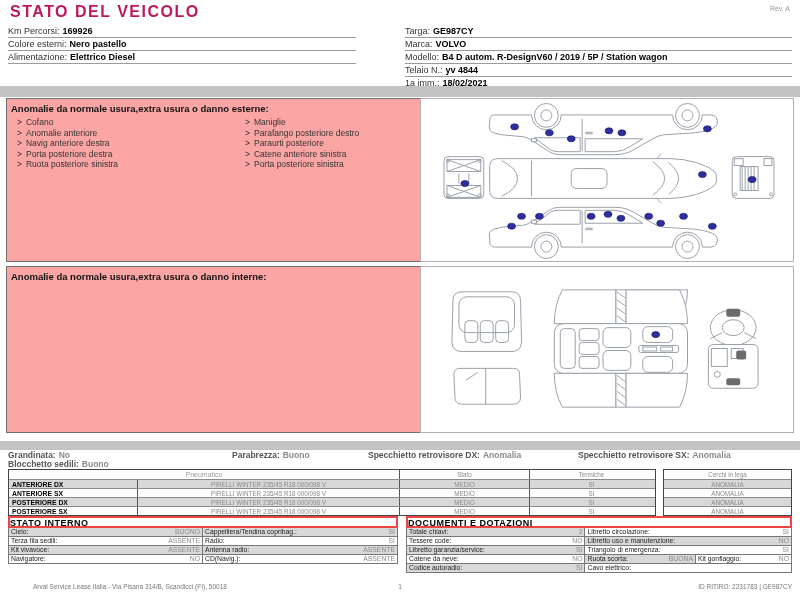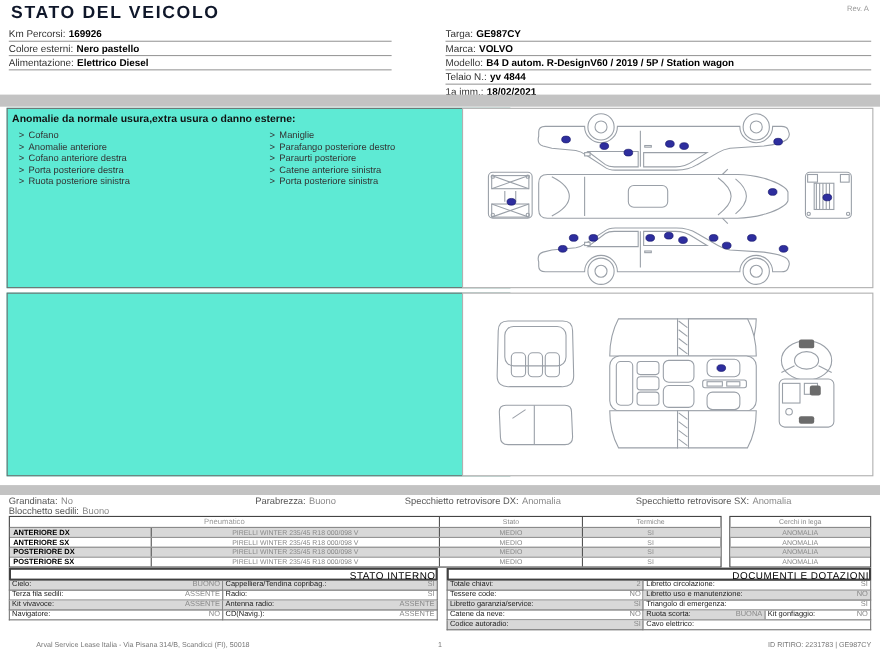--- a/index.html
+++ b/index.html
@@ -3,52 +3,52 @@
 <meta charset="utf-8">
 <style>
   html,body{margin:0;padding:0;}
   body{
     width:800px;height:600px;position:relative;overflow:hidden;
     background:#ffffff;font-family:"Liberation Sans", sans-serif;color:#222;
   }
 
   
   #title{position:absolute;left:10px;top:3px;font-size:16px;font-weight:bold;
-         color:#0f172a;letter-spacing:1.5px;}
+         color:#be185d;letter-spacing:1.5px;}
   #rev{position:absolute;right:10px;top:5px;font-size:7px;color:#999;}
 
   .info-col{position:absolute;top:25px;}
   #info-left{left:8px;width:348px;}
   #info-right{left:405px;width:387px;}
   .info-row{height:12px;line-height:12px;border-bottom:1px solid #9b9b9b;
             font-size:9px;color:#333;white-space:nowrap;overflow:hidden;}
   .info-row .lbl{margin-right:3px;}
   .info-row .val{font-weight:bold;color:#000;}
 
   
   .band{position:absolute;left:0;width:800px;background:#c3c3c3;}
   #band1{top:86px;height:11px;}
   #band2{top:441px;height:9px;}
 
   
-  .txtbox{position:absolute;left:6px;width:458px;border:1px solid #6e6e6e;background:#5eead4;box-sizing:border-box;}
+  .txtbox{position:absolute;left:6px;width:458px;border:1px solid #6e6e6e;background:#fca5a5;box-sizing:border-box;}
   #ext-txt{top:98px;height:164px;}
   #int-txt{top:266px;height:167px;}
   .box-title{font-size:9.5px;font-weight:bold;color:#111;margin:4px 0 3px 4px;}
   .anomaly-cols{display:flex;font-size:8.5px;color:#333;}
   .anomaly-col{width:50%;}
   .anomaly-item{line-height:10.5px;padding-left:10px;white-space:nowrap;}
   .anomaly-item .gt{margin-right:4px;}
 
   .diagbox{position:absolute;left:420px;width:374px;border:1px solid #b0b0b0;background:#fff;box-sizing:border-box;}
   #ext-diag{top:98px;height:164px;}
   #int-diag{top:266px;height:167px;}
 
   
-  #summary{position:absolute;top:450px;left:0;width:800px;height:24px;font-size:8.5px;color:#555;}
+  #summary{position:absolute;top:450px;left:0;width:800px;height:24px;font-size:8.5px;color:#555;font-weight:bold;}
   .sum-item{position:absolute;white-space:nowrap;}
   .sum-item .val{color:#8a8a8a;margin-left:3px;}
   .sum-pos0{left:8px;top:0;}
   .sum-pos1{left:232px;top:0;}
   .sum-pos2{left:368px;top:0;}
   .sum-pos3{left:578px;top:0;}
   .sum-row2{left:8px;top:9px;}
 
   
   #tires{position:absolute;left:8px;top:469px;width:648px;border:1px solid #444;box-sizing:border-box;}
@@ -62,22 +62,22 @@
   .c-stato{width:130px;font-size:6.3px;color:#8a8a8a;text-align:center;border-left:1px solid #555;}
   .c-term{width:124px;font-size:6.3px;color:#8a8a8a;text-align:center;border-left:1px solid #555;}
   .c-headspan{width:390px;text-align:center;}
   .c-cerchi{width:100%;font-size:6.3px;color:#8a8a8a;text-align:center;}
   .shaded{background:#d8d8d8;}
 
   
   .btable{position:absolute;top:516px;box-sizing:border-box;}
   #stato-tbl{left:8px;width:390px;}
   #doc-tbl{left:406px;width:386px;border-radius:14px;}
-  .tbl-header{height:12px;line-height:11px;border:2px solid #404040;box-sizing:border-box;
-              font-weight:normal;font-size:9px;text-align:right;color:#000;background:#fff;letter-spacing:0.5px;}
+  .tbl-header{height:12px;line-height:11px;border:2px solid #ef4444;box-sizing:border-box;
+              font-weight:bold;font-size:9px;text-align:left;color:#000;background:#fff;letter-spacing:0.5px;}
   .kv-row{display:flex;height:9px;}
   .kv-cell{display:flex;border:1px solid #777;border-top:none;box-sizing:border-box;
            font-size:6.8px;line-height:8px;overflow:hidden;white-space:nowrap;}
   .kv-cell .k{flex:1;padding-left:2px;color:#222;}
   .kv-cell .v{padding-right:2px;color:#8a8a8a;}
   .kv-left{width:50%;}
   .kv-right{width:50%;border-left:none;}
   #doc-tbl .kv-left{width:46.5%;}
   #doc-tbl .kv-right{width:53.5%;}
   .kv-split{display:flex;flex:1;overflow:hidden;}
@@ -112,21 +112,21 @@
     </div>
 
   <div id="band1" class="band"></div>
 
   <div id="ext-txt" class="txtbox">
     <div class="box-title">Anomalie da normale usura,extra usura o danno esterne:</div>
     <div class="anomaly-cols">
       <div id="ext-col1" class="anomaly-col">
           <div class="anomaly-item"><span class="gt">&gt;</span><span>Cofano</span></div>
           <div class="anomaly-item"><span class="gt">&gt;</span><span>Anomalie anteriore</span></div>
-          <div class="anomaly-item"><span class="gt">&gt;</span><span>Cofano anteriore destra</span></div>
+          <div class="anomaly-item"><span class="gt">&gt;</span><span>Navig anteriore destra</span></div>
           <div class="anomaly-item"><span class="gt">&gt;</span><span>Porta posteriore destra</span></div>
           <div class="anomaly-item"><span class="gt">&gt;</span><span>Ruota posteriore sinistra</span></div>
         </div>
       <div id="ext-col2" class="anomaly-col">
           <div class="anomaly-item"><span class="gt">&gt;</span><span>Maniglie</span></div>
           <div class="anomaly-item"><span class="gt">&gt;</span><span>Parafango posteriore destro</span></div>
           <div class="anomaly-item"><span class="gt">&gt;</span><span>Paraurti posteriore</span></div>
           <div class="anomaly-item"><span class="gt">&gt;</span><span>Catene anteriore sinistra</span></div>
           <div class="anomaly-item"><span class="gt">&gt;</span><span>Porta posteriore sinistra</span></div>
         </div>
@@ -200,20 +200,21 @@
           <ellipse cx="200" cy="120" rx="4" ry="3.1" fill="#2e2e9e" stroke="#14146a" stroke-width="0.6"></ellipse>
           <ellipse cx="228" cy="118" rx="4" ry="3.1" fill="#2e2e9e" stroke="#14146a" stroke-width="0.6"></ellipse>
           <ellipse cx="240" cy="125" rx="4" ry="3.1" fill="#2e2e9e" stroke="#14146a" stroke-width="0.6"></ellipse>
           <ellipse cx="263" cy="118" rx="4" ry="3.1" fill="#2e2e9e" stroke="#14146a" stroke-width="0.6"></ellipse>
           <ellipse cx="292" cy="128" rx="4" ry="3.1" fill="#2e2e9e" stroke="#14146a" stroke-width="0.6"></ellipse>
         </g>
     </svg>
   </div>
 
   <div id="int-txt" class="txtbox">
+    <div class="box-title">Anomalie da normale usura,extra usura o danno interne:</div>
   </div>
 
   <div id="int-diag" class="diagbox">
     <svg viewBox="0 0 372 165" width="372" height="164">
       <g stroke="#9aa0a8" fill="none" stroke-width="1">
 
         <path d="M40,25 Q31,25 31,34 L30,75 Q30,86 42,85 L88,85 Q100,86 100,75 L99,34 Q99,25 90,25 Z" fill="#fff"></path>
         <rect x="37" y="30" width="56" height="36" rx="8"></rect>
         <rect x="43" y="54" width="13" height="22" rx="4"></rect>
         <rect x="58.5" y="54" width="13" height="22" rx="4"></rect>

